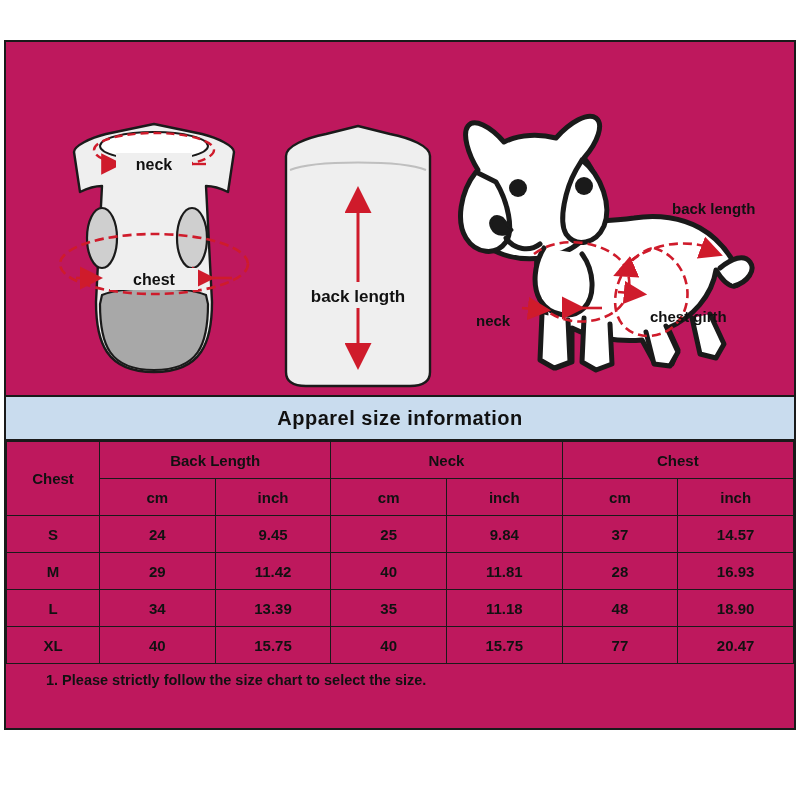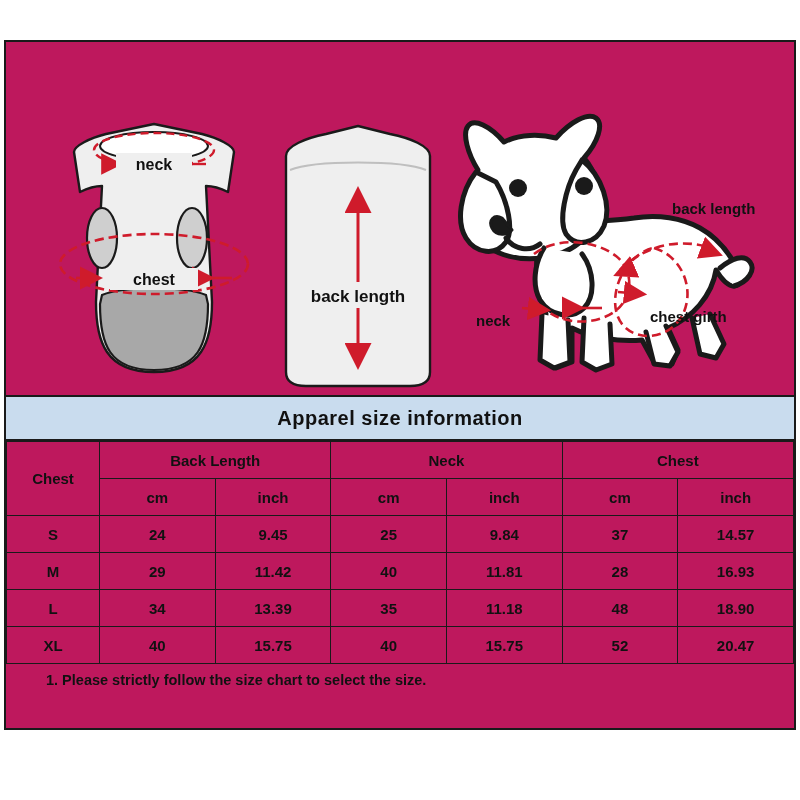--- a/index.html
+++ b/index.html
@@ -248,21 +248,21 @@
           <td class="val">11.18</td>
           <td class="val">48</td>
           <td class="val">18.90</td>
         </tr>
         <tr>
           <td class="rowlabel">XL</td>
           <td class="val">40</td>
           <td class="val">15.75</td>
           <td class="val">40</td>
           <td class="val">15.75</td>
-          <td class="val">52</td>
+          <td class="val">77</td>
           <td class="val">20.47</td>
         </tr>
       </tbody>
     </table>
 
     <div class="notes">
       <div>1. Please strictly follow the size chart  to select the size.</div>
     </div>
 
   </div>

